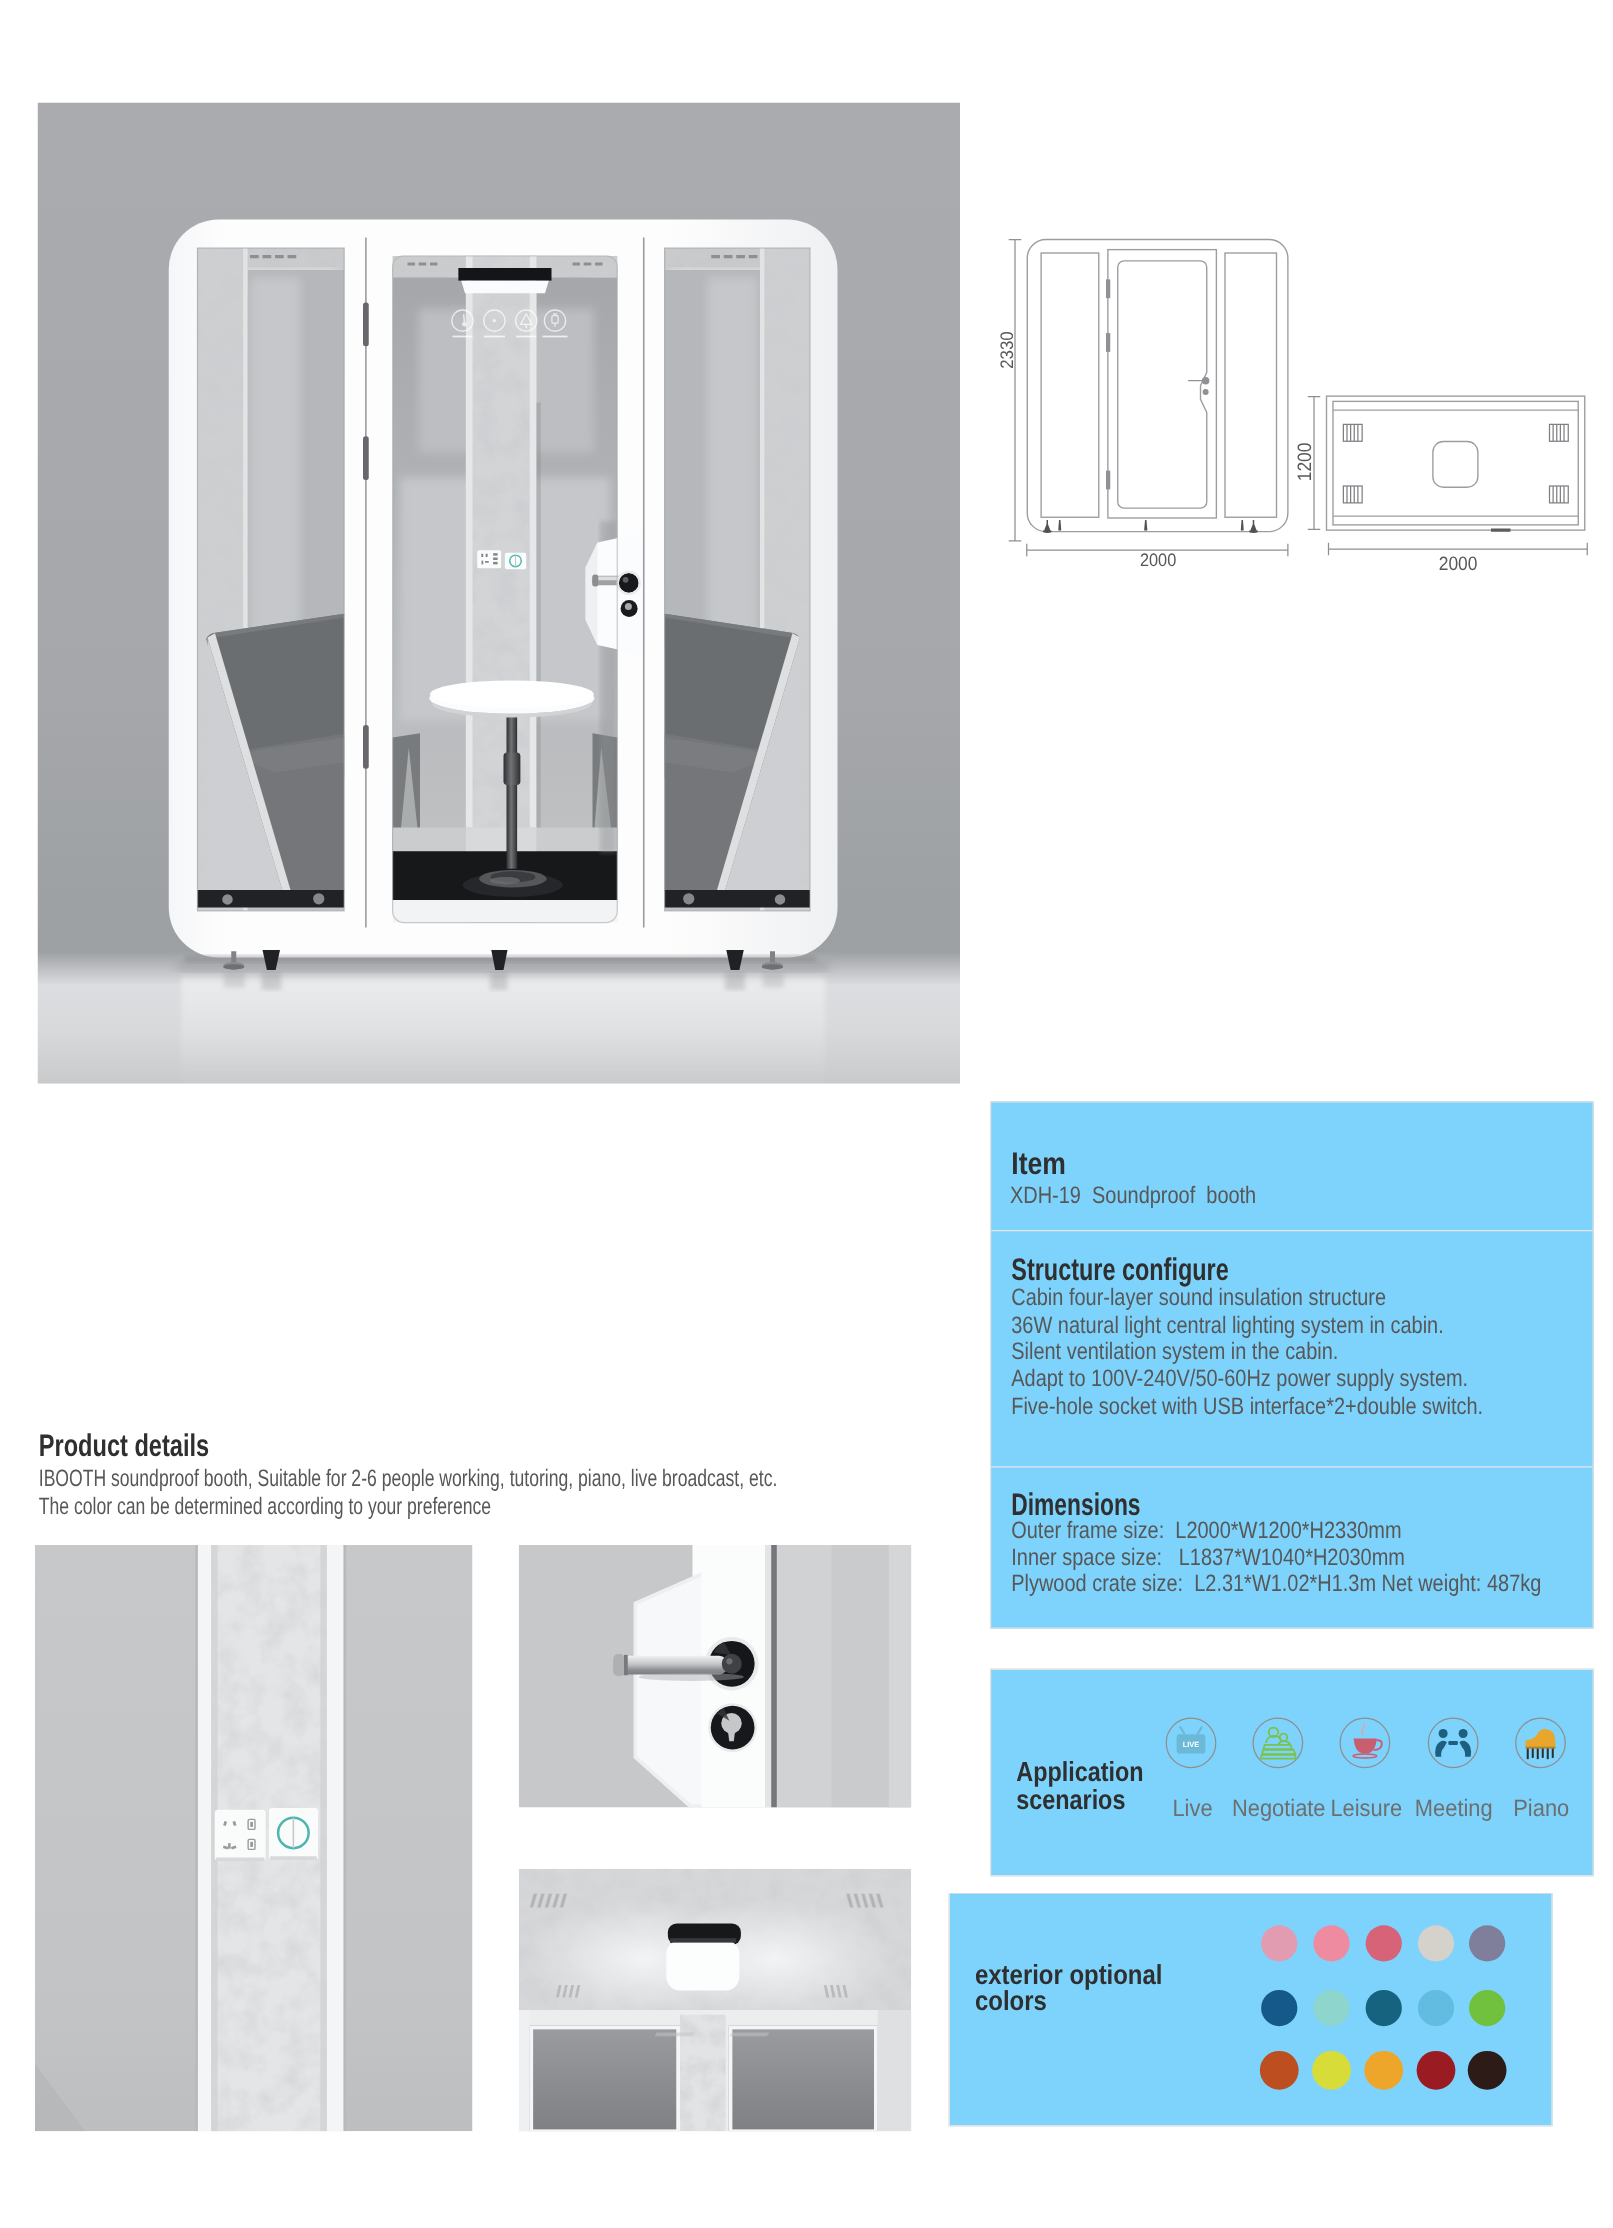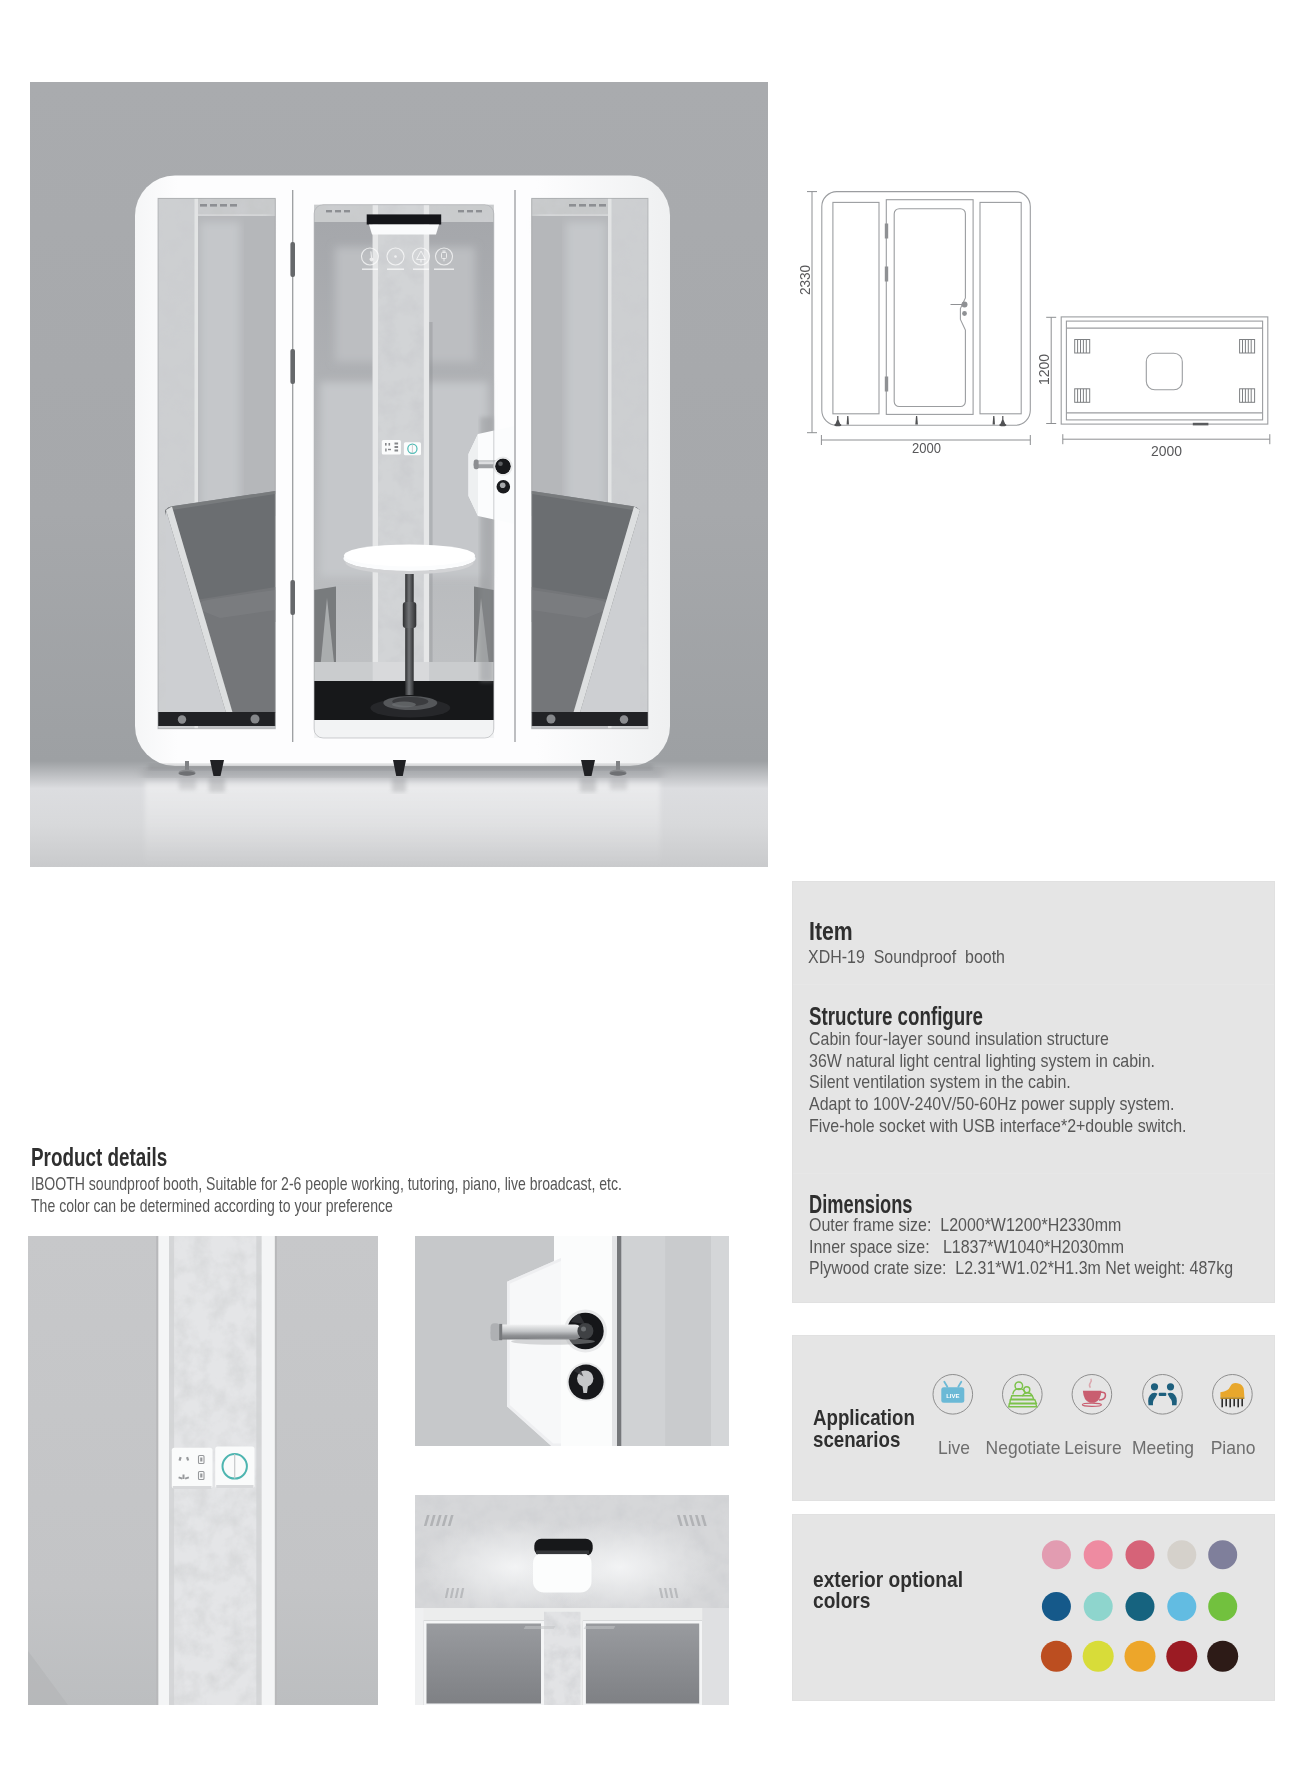--- a/index.html
+++ b/index.html
@@ -1,19 +1,19 @@
 <!DOCTYPE html>
 <html><head>
 <meta charset="utf-8">
 <style>
   html,body{margin:0;padding:0;background:#ffffff;}
   body{width:1290px;height:1782px;position:relative;overflow:hidden;
        font-family:"Liberation Sans",sans-serif;}
   .abs{position:absolute;}
-  .panel{border:1px solid #e1e1e1;background:#e5e5e5;}
+  .panel{border:1px solid #e1e1e1;background:#7dd3fc;}
   .h{font-weight:bold;color:#2f2f2f;font-size:25px;transform-origin:0 0;transform:scaleX(0.78);white-space:nowrap;}
   .bd{color:#575757;font-size:19px;line-height:21.7px;transform-origin:0 0;transform:scaleX(0.84);white-space:nowrap;}
 </style>
 </head>
 <body>
 
 <svg class="abs" style="left:30px;top:82px" width="738" height="785" viewBox="0 0 738 785">
 <defs>
   <linearGradient id="pbg" x1="0" y1="0" x2="0" y2="1">
     <stop offset="0" stop-color="#a9abae"></stop>
@@ -584,21 +584,21 @@
   </svg>
   <div class="abs" style="top:101px;left:0;width:481px;height:22px;color:#6e6e6e;font-size:19px;">
     <span class="abs" style="left:160.8px;transform:translateX(-50%) scaleX(0.92);white-space:nowrap;">Live</span>
     <span class="abs" style="left:229.6px;transform:translateX(-50%) scaleX(0.92);white-space:nowrap;">Negotiate</span>
     <span class="abs" style="left:300.4px;transform:translateX(-50%) scaleX(0.92);white-space:nowrap;">Leisure</span>
     <span class="abs" style="left:369.7px;transform:translateX(-50%) scaleX(0.92);white-space:nowrap;">Meeting</span>
     <span class="abs" style="left:439.6px;transform:translateX(-50%) scaleX(0.92);white-space:nowrap;">Piano</span>
   </div>
 </div>
 
-<div class="abs panel" style="left:792px;top:1514px;width:481px;height:185px;">
+<div class="abs panel" style="left:759px;top:1514px;width:481px;height:185px;">
   <div class="abs h" style="left:20.3px;top:53.9px;font-size:22px;line-height:21px;transform:scaleX(0.87);">exterior optional<br>colors</div>
   <svg class="abs" style="left:0;top:0" width="481" height="185" viewBox="0 0 481 185">
     <g>
       <circle cx="263.4" cy="39.7" r="14.5" fill="#e29cb1"></circle>
       <circle cx="305.2" cy="39.7" r="14.5" fill="#ee8ba1"></circle>
       <circle cx="347.0" cy="39.7" r="14.5" fill="#d66378"></circle>
       <circle cx="388.8" cy="39.7" r="14.5" fill="#d5d1cb"></circle>
       <circle cx="429.7" cy="39.7" r="14.5" fill="#7f7f9b"></circle>
       <circle cx="263.4" cy="91.4" r="14.5" fill="#15598a"></circle>
       <circle cx="305.2" cy="91.4" r="14.5" fill="#8ed5cd"></circle>

